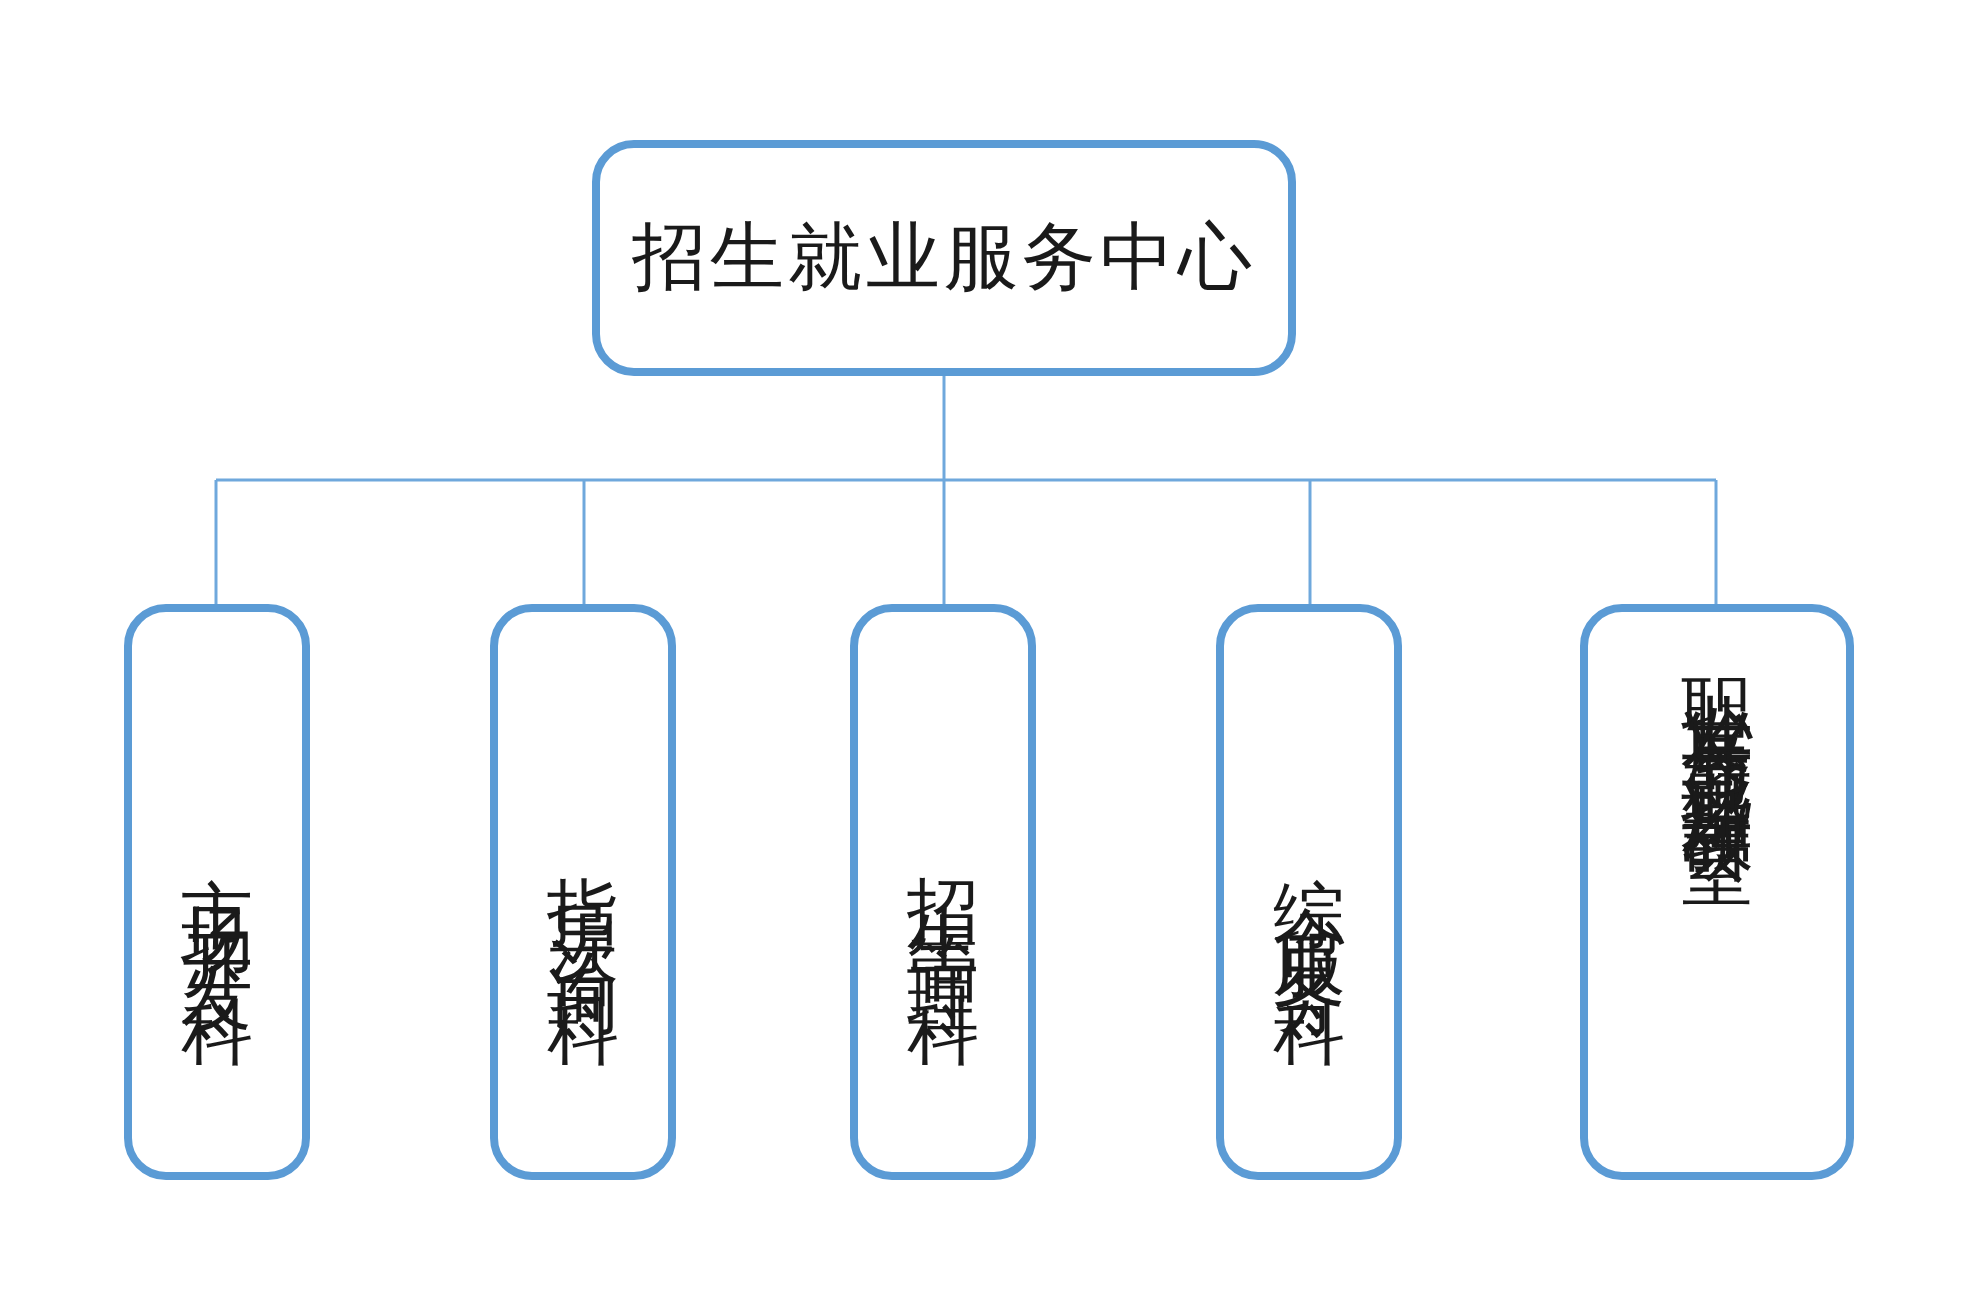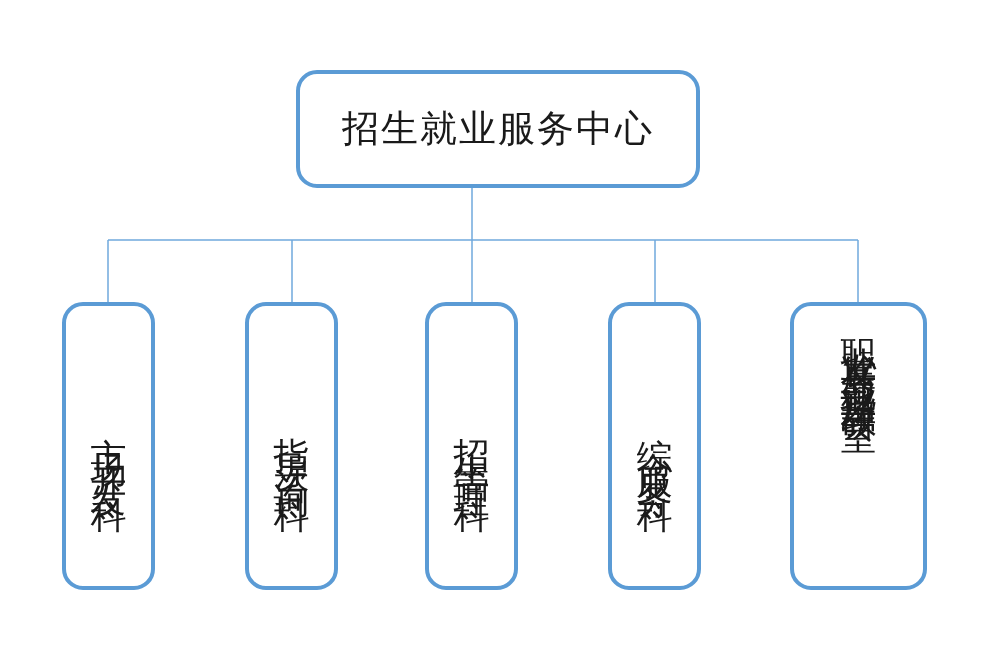--- a/index.html
+++ b/index.html
@@ -29,21 +29,21 @@
     border-radius: 21px;
     background: #ffffff;
     display: flex;
     align-items: center;
     justify-content: center;
     color: #1a1a1a;
   }
   .node.root {
     left: 296px;
     top: 70px;
-    width: 404px;
+    width: 352px;
     height: 118px;
   }
   .root-label {
     font-size: 37px;
     letter-spacing: 2px;
     white-space: nowrap;
   }
   .node.child {
     top: 302px;
     height: 288px;

